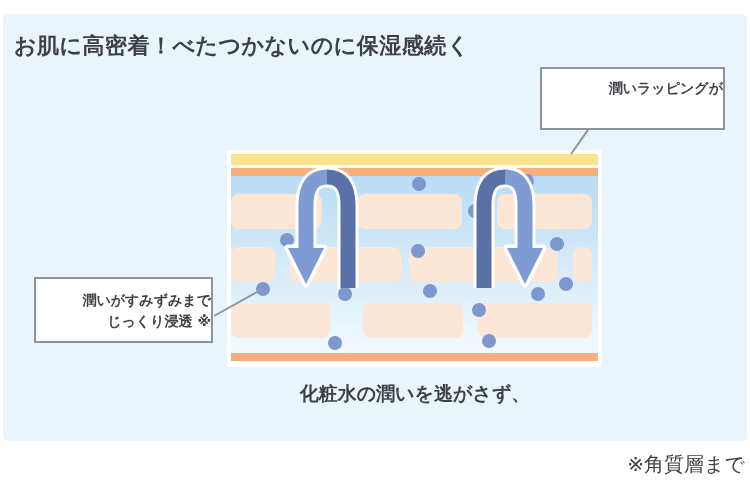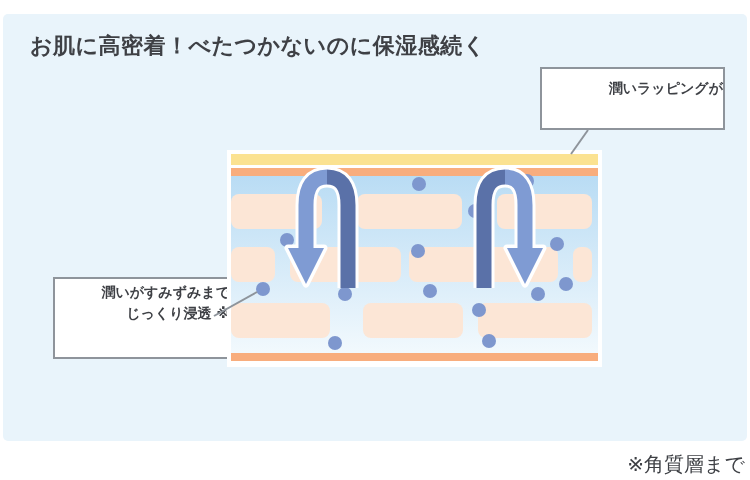--- a/index.html
+++ b/index.html
@@ -1,23 +1,23 @@
 <!DOCTYPE html>
 <html style="--bg-outer: #ffffff; --bg-panel: #e9f4fb; --text-color: #3e4045; --box-bg: #ffffff; --wrap-layer: #fbe291; --surface-layer: #f8ad7d; --inner-top: #b9dcf4; --inner-bottom: #f2f9fd; --cell: #fce6d6; --dot: #7e97ce; --arrow-light: #7f9bd3; --arrow-dark: #5a71a8; --callout-border: #8e949b;"><head>
 <meta charset="utf-8">
 <style>
   html,body{margin:0;padding:0;}
   body{background:#fff;font-family:"DejaVu Sans","Liberation Sans",sans-serif;}
   .page{position:relative;width:750px;height:480px;background:var(--bg-outer,#fff);overflow:hidden;}
   .panel{position:absolute;left:3px;top:14px;width:744px;height:427px;border-radius:5px;background:var(--bg-panel,#e9f4fb);}
-  .title{position:absolute;left:30px;top:31px;margin:0;font-size:22px;font-weight:bold;letter-spacing:0.5px;color:var(--text-color,#3e4045);text-align:center;}
+  .title{position:absolute;left:14px;top:31px;margin:0;font-size:22px;font-weight:bold;letter-spacing:0.5px;color:var(--text-color,#3e4045);text-align:center;}
   .callout{position:absolute;box-sizing:border-box;background:#fff;border:2px solid var(--callout-border,#8e949b);
            text-align:right;font-size:14px;font-weight:bold;line-height:21px;color:var(--text-color,#3e4045);}
   .callout-wrap{left:540px;top:67px;width:185px;height:63px;padding-top:9px;}
-  .callout-pen{left:34px;top:277px;width:179px;height:82px;padding-top:3px;margin-left:19px;}
+  .callout-pen{left:34px;top:277px;width:179px;height:66px;padding-top:11px;}
   .diagram-svg{position:absolute;left:227px;top:150px;width:375px;height:217px;}
   .leader-svg{position:absolute;left:0;top:0;width:750px;height:480px;pointer-events:none;}
   .leader{stroke:var(--callout-border,#8e949b);stroke-width:2;}
   .caption{position:absolute;left:80px;top:380px;width:670px;text-align:center;font-size:19px;font-weight:bold;
            line-height:27px;color:var(--text-color,#3e4045);}
   .footnote{position:absolute;right:5px;top:451px;font-size:20px;color:var(--text-color,#3e4045);}
   .arch-dark{stroke:var(--arrow-dark,#5a71a8);stroke-width:15;fill:none;}
   .arch-light{stroke:var(--arrow-light,#7f9bd3);stroke-width:15;fill:none;}
   .arch-outline{stroke:#fff;stroke-width:21;fill:none;}
   .arch-head-outline{fill:#fff;stroke:#fff;stroke-width:7;stroke-linejoin:round;}
@@ -98,16 +98,17 @@
       <polygon class="arch-head" points="507,248 543,248 525,284"></polygon>
     </g>
   </svg>
 
   <svg class="leader-svg" viewBox="0 0 750 480">
     <line class="leader" x1="588" y1="130" x2="571" y2="154"></line>
     <line class="leader" x1="214" y1="316" x2="257" y2="292"></line>
   </svg>
 
   <div class="caption">
+    <div>化粧水の潤いを逃がさず、</div>
   </div>
 
   <div class="footnote">※角質層まで</div>
 </div>
 
 </body></html>

